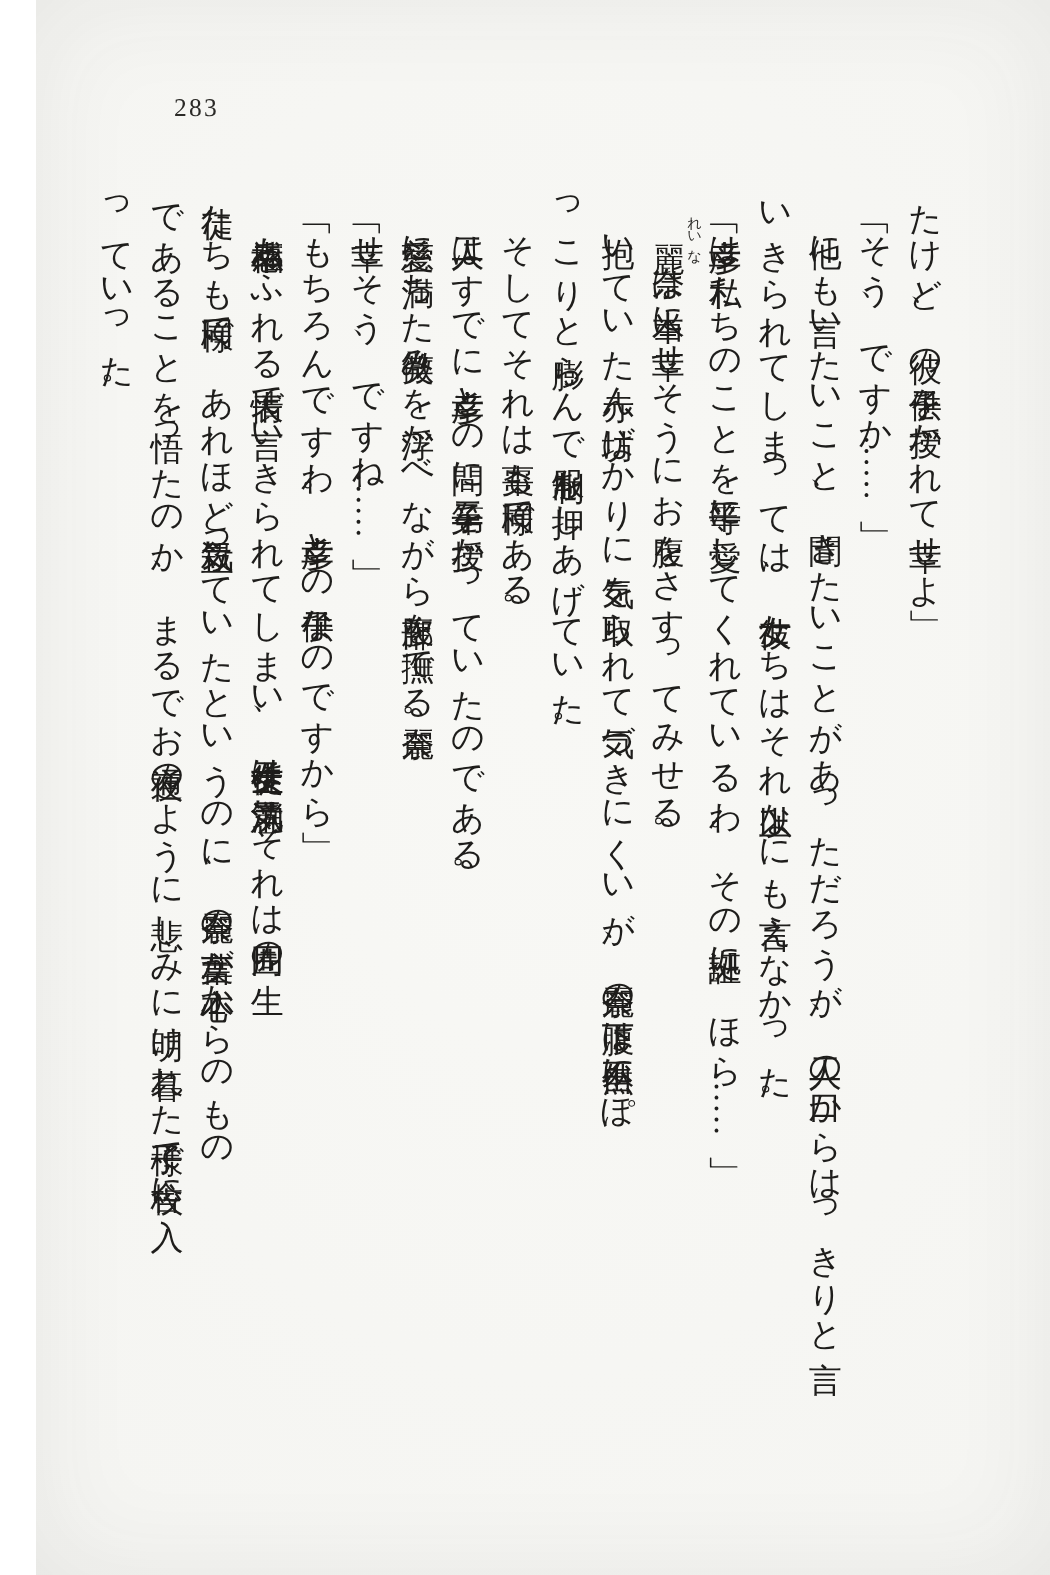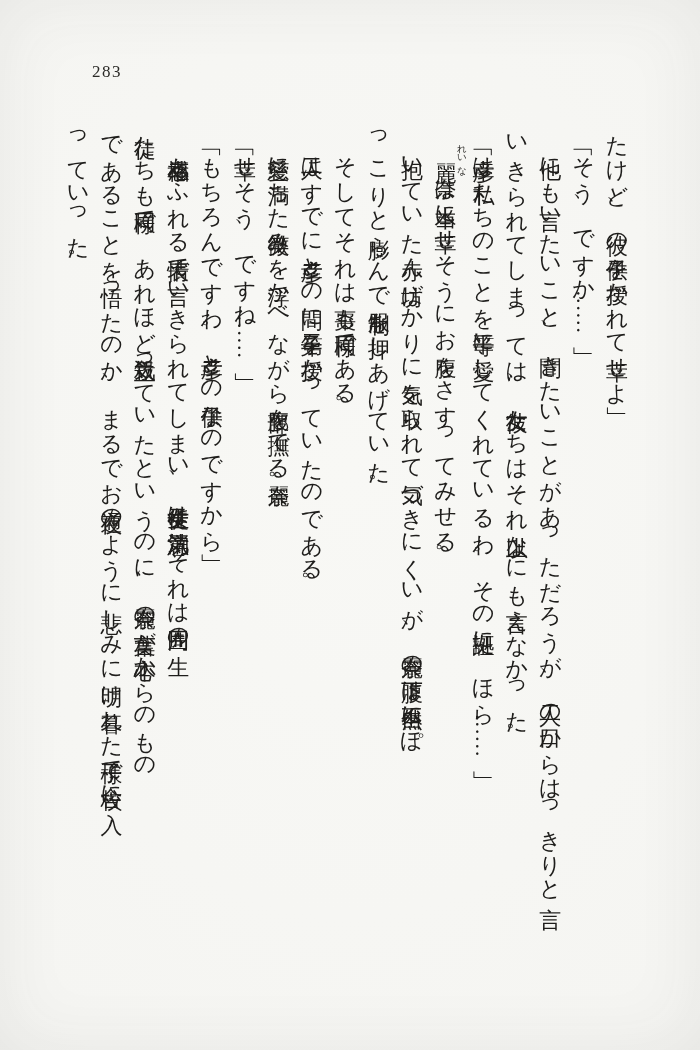--- a/index.html
+++ b/index.html
@@ -12,20 +12,21 @@
     overflow: hidden;
     position: relative;
     font-family: "Liberation Serif", "DejaVu Serif", serif;
   }
   .page {
     position: absolute;
     inset: 0;
     background: radial-gradient(ellipse 130% 115% at 50% 45%,
                 #f8f8f5 0%, #f5f5f2 55%, #ecece9 100%);
     box-shadow: inset 0 0 70px rgba(60,58,50,0.07);
+    margin-left: 24px;
   }
   .page-number {
     position: absolute;
     top: 62px;
     left: 92px;
     font-size: 17px;
     letter-spacing: 1.5px;
     color: #2b2a27;
   }
   .text-block {

